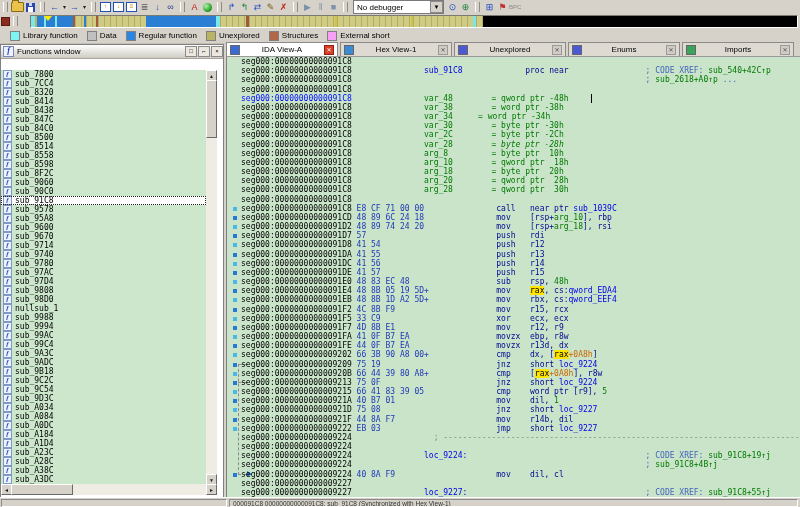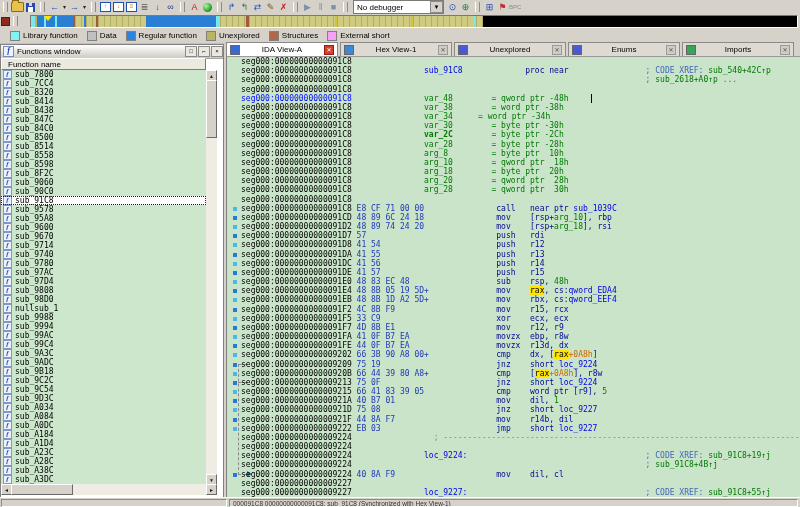--- a/index.html
+++ b/index.html
@@ -237,21 +237,20 @@
   </div>
 
 <div id="fpanel">
   <div id="fp-title">
     <span id="fp-title-icon">f</span>
     <span style="flex:1">Functions window</span>
     <span class="fp-btn">□</span>
     <span class="fp-btn">⌐</span>
     <span class="fp-btn">×</span>
   </div>
-  <div id="fp-header">Function name</div>
   <div id="flist">
       <div class="frow" style="top: 0px;">
         <span class="ficon">f</span>
         <span>sub_7800</span>
       </div>
       <div class="frow" style="top: 9px;">
         <span class="ficon">f</span>
         <span>sub_7CC4</span>
       </div>
       <div class="frow" style="top: 18px;">
@@ -450,22 +449,22 @@
   <div class="jstub" style="left:11px;top:417px;width:9px"></div>
   <div class="jhead" style="left:20px;top:414px"></div>
 <div class="dline" style="top: 0px;"><span class="tok ca" style="left: 14px;">seg000:00000000000091C8</span></div>
     <div class="dline" style="top: 9.17px;"><span class="tok ca" style="left: 14px;">seg000:00000000000091C8</span><span class="tok" style="left: 197.042px;"><span class="cn">sub_91C8</span></span><span class="tok" style="left: 298.197px;"><span class="ck">proc near</span></span><span class="tok" style="left: 418.62px;"><span class="cc">; CODE XREF: </span><span class="cG">sub_540+42C↑p</span></span></div>
     <div class="dline" style="top: 18.34px;"><span class="tok ca" style="left: 14px;">seg000:00000000000091C8</span><span class="tok" style="left: 418.62px;"><span class="cc">; </span><span class="cG">sub_2618+A0↑p </span><span class="cc">...</span></span></div>
     <div class="dline" style="top: 27.51px;"><span class="tok ca" style="left: 14px;">seg000:00000000000091C8</span></div>
     <div class="dline" style="top: 36.68px;"><span class="tok cA" style="left: 14px;">seg000:00000000000091C8</span><span class="tok" style="left: 197.042px;"><span class="cg">var_48</span></span><span class="tok" style="left: 264.479px;"><span class="cg">= qword ptr -48h</span></span><span class="caretline" style="left: 364px;"></span></div>
     <div class="dline" style="top: 45.85px;"><span class="tok ca" style="left: 14px;">seg000:00000000000091C8</span><span class="tok" style="left: 197.042px;"><span class="cg">var_38</span></span><span class="tok" style="left: 264.479px;"><span class="cg">= word ptr -38h</span></span></div>
     <div class="dline" style="top: 55.02px;"><span class="tok ca" style="left: 14px;">seg000:00000000000091C8</span><span class="tok" style="left: 197.042px;"><span class="cg">var_34</span></span><span class="tok" style="left: 251px;"><span class="cg">= word ptr -34h</span></span></div>
     <div class="dline" style="top: 64.19px;"><span class="tok ca" style="left: 14px;">seg000:00000000000091C8</span><span class="tok" style="left: 197.042px;"><span class="cg">var_30</span></span><span class="tok" style="left: 264.479px;"><span class="cg">= byte ptr -30h</span></span></div>
-    <div class="dline" style="top: 73.36px;"><span class="tok ca" style="left: 14px;">seg000:00000000000091C8</span><span class="tok" style="left: 197.042px; font-weight: bold;"><span class="cg">var_2C</span></span><span class="tok" style="left: 264.479px;"><span class="cg">= byte ptr -2Ch</span></span></div>
-    <div class="dline" style="top: 82.53px;"><span class="tok ca" style="left: 14px;">seg000:00000000000091C8</span><span class="tok" style="left: 197.042px;"><span class="cg">var_28</span></span><span class="tok" style="left: 264.479px;"><span class="cg">= byte ptr -28h</span></span></div>
+    <div class="dline" style="top: 73.36px;"><span class="tok ca" style="left: 14px;">seg000:00000000000091C8</span><span class="tok" style="left: 197.042px;"><span class="cg">var_2C</span></span><span class="tok" style="left: 264.479px;"><span class="cg">= byte ptr -2Ch</span></span></div>
+    <div class="dline" style="top: 82.53px;"><span class="tok ca" style="left: 14px;">seg000:00000000000091C8</span><span class="tok" style="left: 197.042px;"><span class="cg">var_28</span></span><span class="tok" style="left: 264.479px; font-style: italic;"><span class="cg">= byte ptr -28h</span></span></div>
     <div class="dline" style="top: 91.7px;"><span class="tok ca" style="left: 14px;">seg000:00000000000091C8</span><span class="tok" style="left: 197.042px;"><span class="cg">arg_8</span></span><span class="tok" style="left: 264.479px;"><span class="cg">= byte ptr  10h</span></span></div>
     <div class="dline" style="top: 100.87px;"><span class="tok ca" style="left: 14px;">seg000:00000000000091C8</span><span class="tok" style="left: 197.042px;"><span class="cg">arg_10</span></span><span class="tok" style="left: 264.479px;"><span class="cg">= qword ptr  18h</span></span></div>
     <div class="dline" style="top: 110.04px;"><span class="tok ca" style="left: 14px;">seg000:00000000000091C8</span><span class="tok" style="left: 197.042px;"><span class="cg">arg_18</span></span><span class="tok" style="left: 264.479px;"><span class="cg">= byte ptr  20h</span></span></div>
     <div class="dline" style="top: 119.21px;"><span class="tok ca" style="left: 14px;">seg000:00000000000091C8</span><span class="tok" style="left: 197.042px;"><span class="cg">arg_20</span></span><span class="tok" style="left: 264.479px;"><span class="cg">= qword ptr  28h</span></span></div>
     <div class="dline" style="top: 128.38px;"><span class="tok ca" style="left: 14px;">seg000:00000000000091C8</span><span class="tok" style="left: 197.042px;"><span class="cg">arg_28</span></span><span class="tok" style="left: 264.479px;"><span class="cg">= qword ptr  30h</span></span></div>
     <div class="dline" style="top: 137.55px;"><span class="tok ca" style="left: 14px;">seg000:00000000000091C8</span></div>
     <div class="dline" style="top: 146.72px;"><span class="dot" style="background: rgb(73, 184, 232);"></span><span class="tok ca" style="left: 14px;">seg000:00000000000091C8</span><span class="tok" style="left: 129.606px;"><span class="cb">E8 CF 71 00 00</span></span><span class="tok" style="left: 269.296px;"><span class="ck">call</span></span><span class="tok" style="left: 303.014px;"><span class="ck">near ptr </span><span class="cn">sub_1039C</span></span></div>
     <div class="dline" style="top: 155.89px;"><span class="dot" style="background: rgb(40, 120, 216);"></span><span class="tok ca" style="left: 14px;">seg000:00000000000091CD</span><span class="tok" style="left: 129.606px;"><span class="cb">48 89 6C 24 18</span></span><span class="tok" style="left: 269.296px;"><span class="ck">mov</span></span><span class="tok" style="left: 303.014px;"><span class="ck">[rsp+</span><span class="cg">arg_10</span><span class="ck">], rbp</span></span></div>
     <div class="dline" style="top: 165.06px;"><span class="dot" style="background: rgb(73, 184, 232);"></span><span class="tok ca" style="left: 14px;">seg000:00000000000091D2</span><span class="tok" style="left: 129.606px;"><span class="cb">48 89 74 24 20</span></span><span class="tok" style="left: 269.296px;"><span class="ck">mov</span></span><span class="tok" style="left: 303.014px;"><span class="ck">[rsp+</span><span class="cg">arg_18</span><span class="ck">], rsi</span></span></div>
     <div class="dline" style="top: 174.23px;"><span class="dot" style="background: rgb(40, 120, 216);"></span><span class="tok ca" style="left: 14px;">seg000:00000000000091D7</span><span class="tok" style="left: 129.606px;"><span class="cb">57</span></span><span class="tok" style="left: 269.296px;"><span class="ck">push</span></span><span class="tok" style="left: 303.014px;"><span class="ck">rdi</span></span></div>

